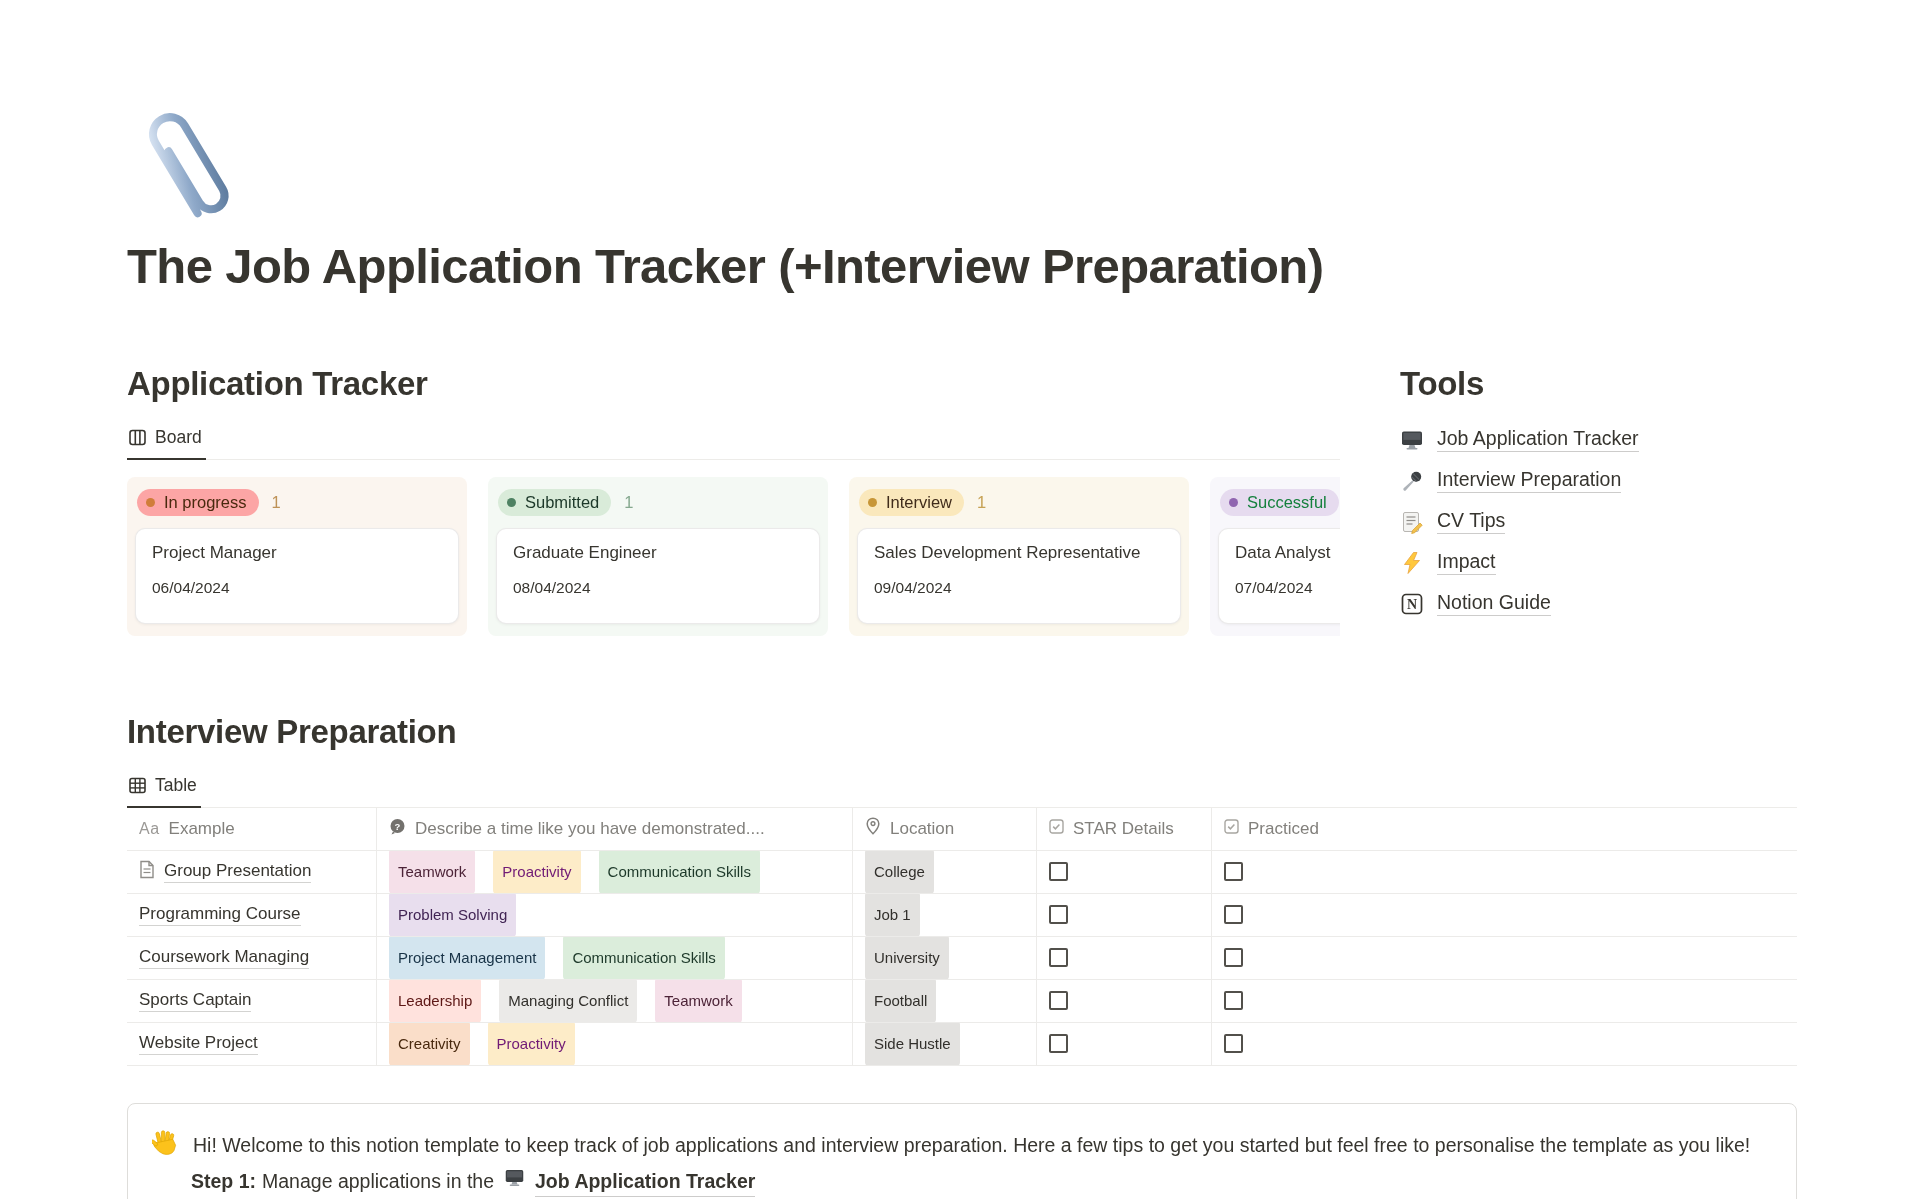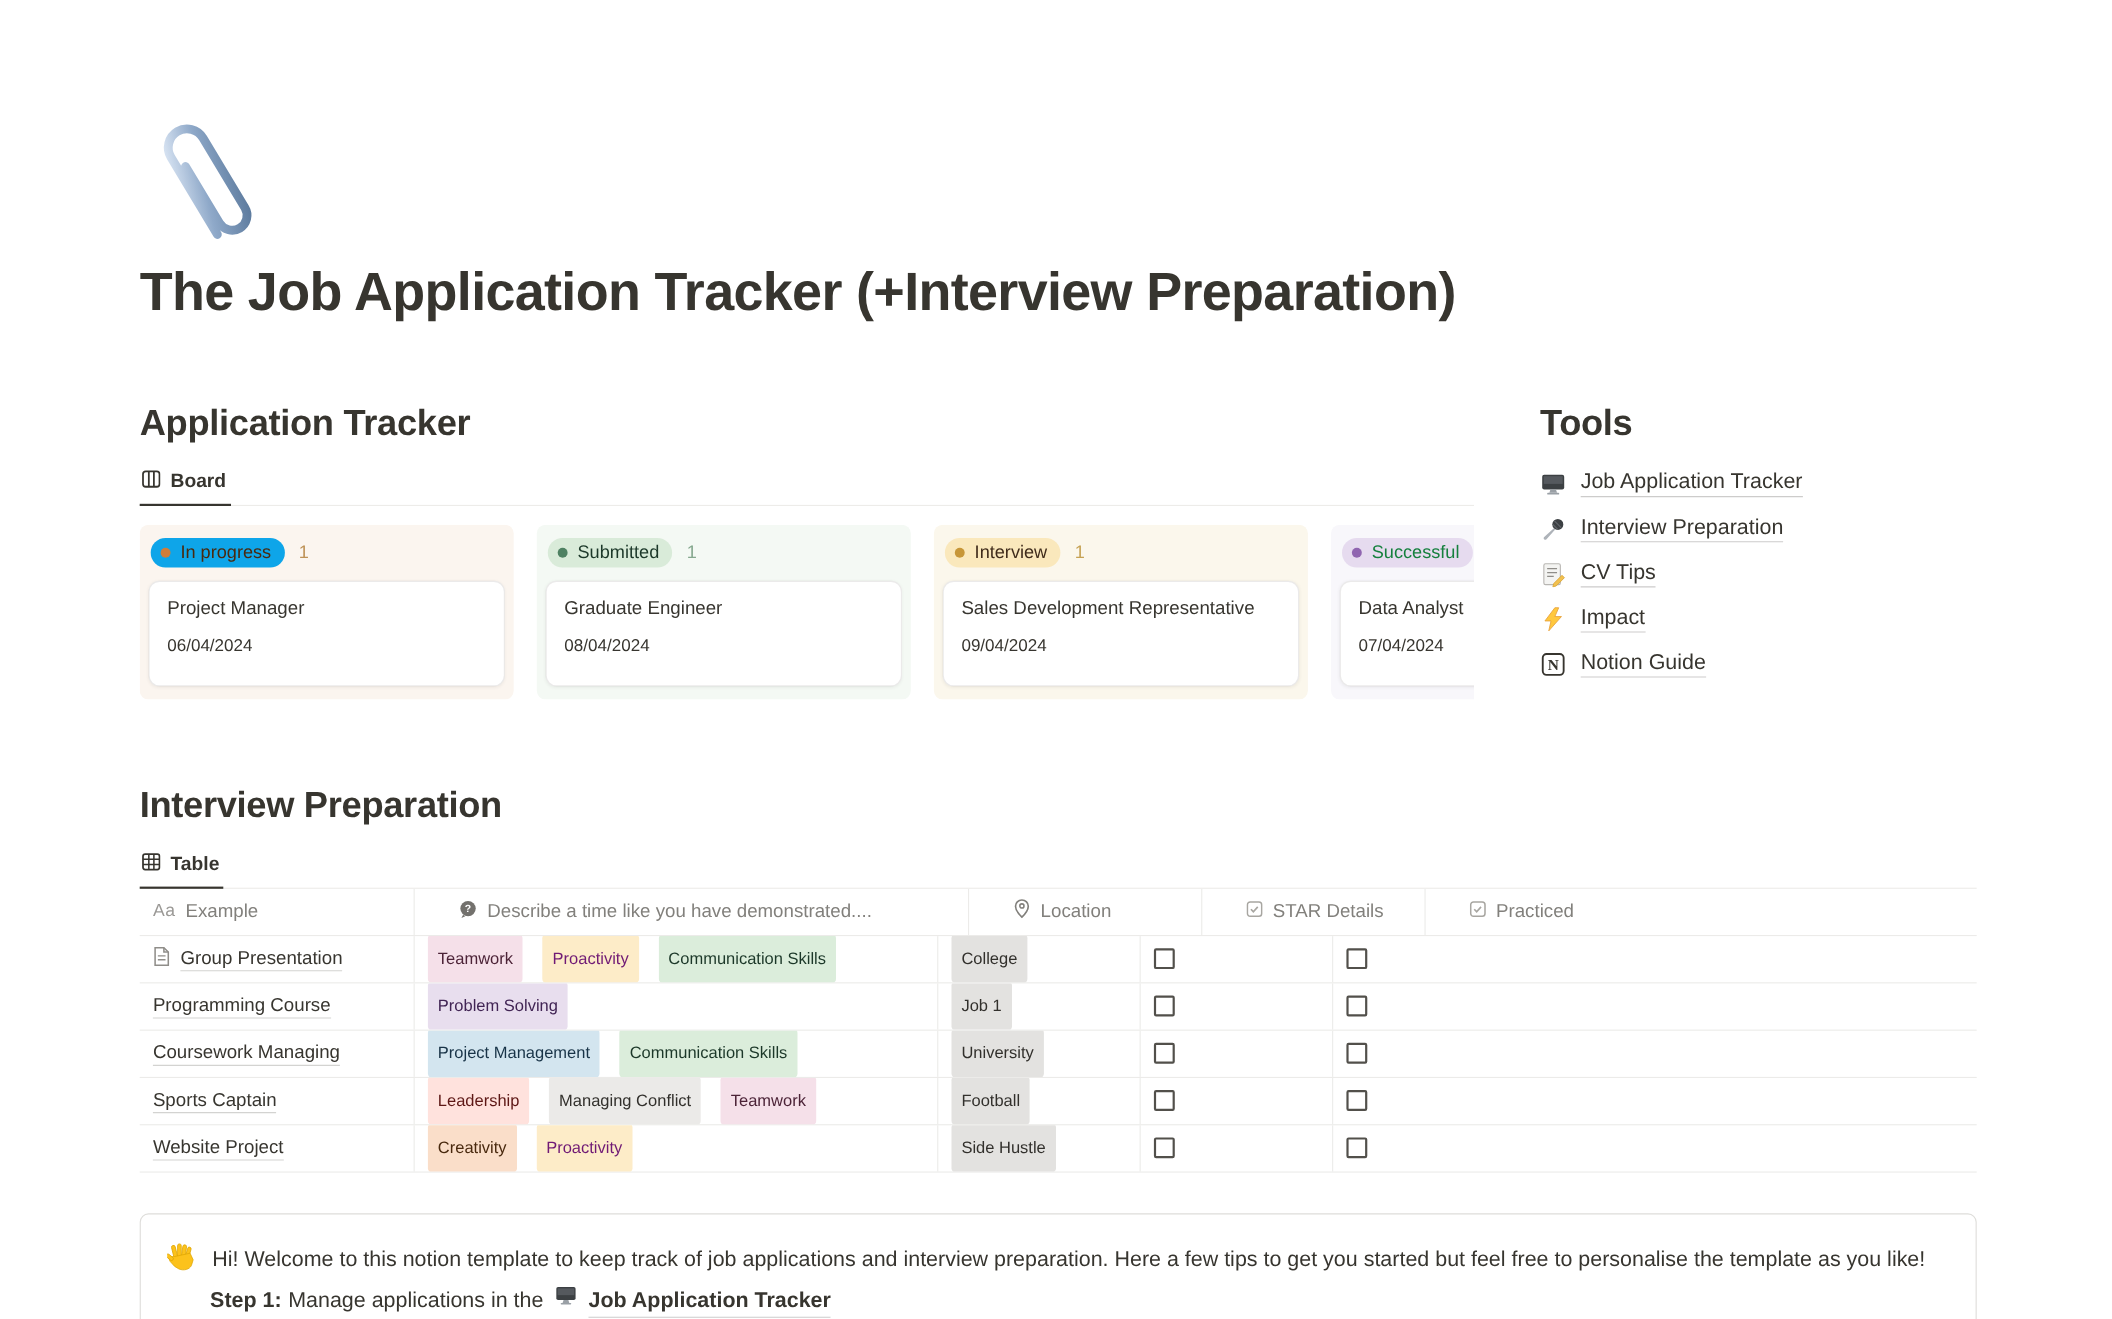--- a/index.html
+++ b/index.html
@@ -9,35 +9,35 @@
 
   
   .page-icon { position:absolute; left:127px; top:100px; width:122px; height:140px; }
   .page-title { position:absolute; left:127px; top:238px; font-size:49px; font-weight:700; letter-spacing:-0.6px; white-space:nowrap; }
 
   
   .h2 { font-size:33px; font-weight:700; letter-spacing:-0.3px; }
 
   
   .tabbar { position:relative; margin-top:24px; border-bottom:1px solid #EDECE9; }
-  .tab { display:inline-flex; align-items:flex-start; gap:9px; padding:0 4px 10px 2px; border-bottom:2.5px solid #37352F; margin-bottom:-1.5px; font-size:17.5px; font-weight:700; color:#37352F; cursor:pointer; }
+  .tab { display:inline-flex; align-items:center; gap:9px; padding:0 4px 10px 2px; border-bottom:2.5px solid #37352F; margin-bottom:-1.5px; font-size:17.5px; font-weight:400; color:#37352F; cursor:pointer; }
   .tab svg { display:block; }
 
   
   .app-section { position:absolute; left:127px; top:365px; width:1213px; }
   .board { display:flex; gap:21px; margin-top:17px; width:1213px; overflow:hidden; }
   .board-col { flex:0 0 340px; border-radius:8px; padding:10px 8px 12px 8px; }
   .board-col[data-color="orange"] { background:#FBF5EF; }
   .board-col[data-color="green"]  { background:#F4F9F4; }
   .board-col[data-color="yellow"] { background:#FBF7EC; }
   .board-col[data-color="purple"] { background:#F8F7FB; }
   .col-head { display:flex; align-items:center; margin:2px 0 12px 2px; }
   .status-pill { display:inline-flex; align-items:center; gap:9px; padding:4px 12px 4px 9px; border-radius:999px; font-size:16.5px; white-space:nowrap; }
   .status-pill .dot { width:9px; height:9px; border-radius:50%; }
-  .board-col[data-color="orange"] .status-pill { background:#0ea5e9; color:#49290E; }
+  .board-col[data-color="orange"] .status-pill { background:#fca5a5; color:#49290E; }
   .board-col[data-color="orange"] .dot { background:#D07D3A; }
   .board-col[data-color="orange"] .col-count { color:#BE9257; }
   .board-col[data-color="green"] .status-pill { background:#D9EBD9; color:#1C3829; }
   .board-col[data-color="green"] .dot { background:#4E8162; }
   .board-col[data-color="green"] .col-count { color:#85A88E; }
   .board-col[data-color="yellow"] .status-pill { background:#FAE8BC; color:#402C1B; }
   .board-col[data-color="yellow"] .dot { background:#C79637; }
   .board-col[data-color="yellow"] .col-count { color:#C6A254; }
   .board-col[data-color="purple"] .status-pill { background:#E6DBEF; color:#15803d; }
   .board-col[data-color="purple"] .dot { background:#9065B0; }
@@ -51,21 +51,21 @@
   .tools { position:absolute; left:1400px; top:365px; width:440px; }
   .tools-list { margin-top:16px; }
   .tool-item { display:flex; align-items:center; gap:13px; height:41px; cursor:pointer; }
   .tool-item .t-icon { width:24px; height:24px; display:flex; align-items:center; justify-content:center; flex:0 0 24px; }
   .tool-label { font-size:19.5px; font-weight:500; color:#37352F; border-bottom:1px solid rgba(55,53,47,0.25); padding-bottom:1px; white-space:nowrap; }
 
   
   .ip-section { position:absolute; left:127px; top:713px; width:1670px; }
   .nt { margin-top:0; width:1670px; }
   .nt-row { display:grid; grid-template-columns:250px 476px 184px 175px 585px; border-bottom:1px solid #ECEBE9; align-items:center; }
-  .nt-head { height:43px; color:#82807C; font-size:17px;gap:28px; }
+  .nt-head { height:43px; color:#82807C; font-size:17px; }
   .nt-cell { display:flex; align-items:center; gap:9px; padding:0 12px; height:100%; overflow:hidden; white-space:nowrap; }
   .nt-row .nt-cell:not(:last-child) { border-right:1px solid #ECEBE9; }
   .nt-body { height:43px; font-size:17px; }
   .aa-glyph { font-size:16px; color:#9B9996; letter-spacing:0.5px; }
   .row-title { font-weight:500; color:#37352F; border-bottom:1px solid rgba(55,53,47,0.22); padding-bottom:1px; cursor:pointer; }
   .tag { display:inline-block; padding:14px 9px; border-radius:4px; font-size:15px; margin-right:9px; white-space:nowrap; }
   .tag[data-color="pink"]   { background:#F5E0E9; color:#4C2337; }
   .tag[data-color="yellow"] { background:#FDECC8; color:#701a75; }
   .tag[data-color="green"]  { background:#DBEDDB; color:#1C3829; }
   .tag[data-color="purple"] { background:#E8DEEE; color:#412454; }

